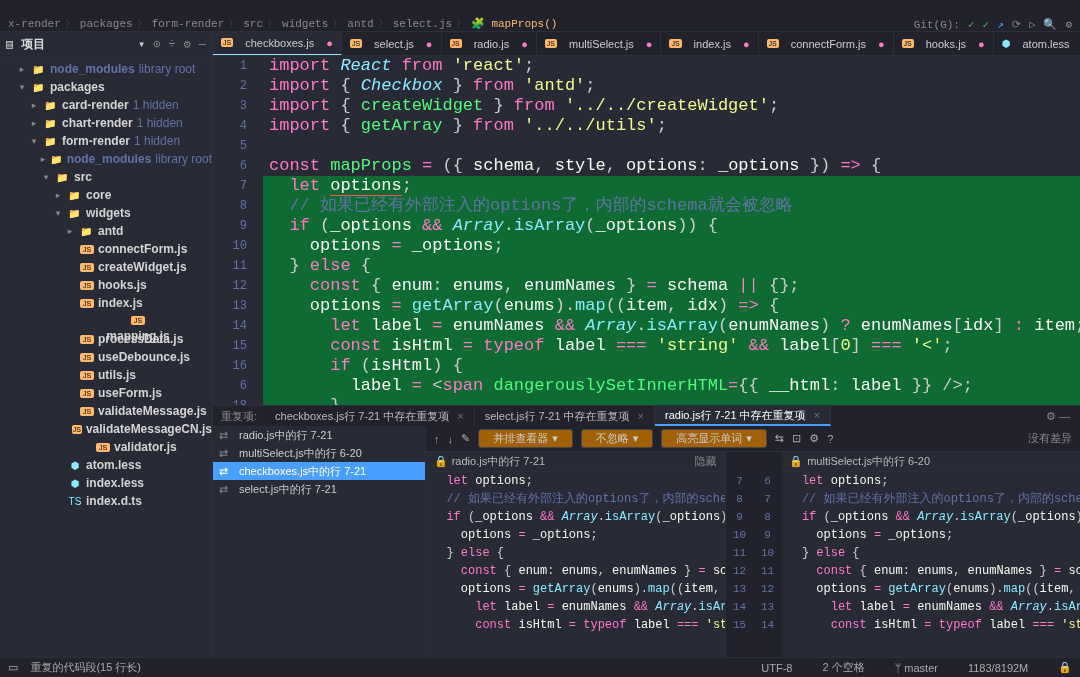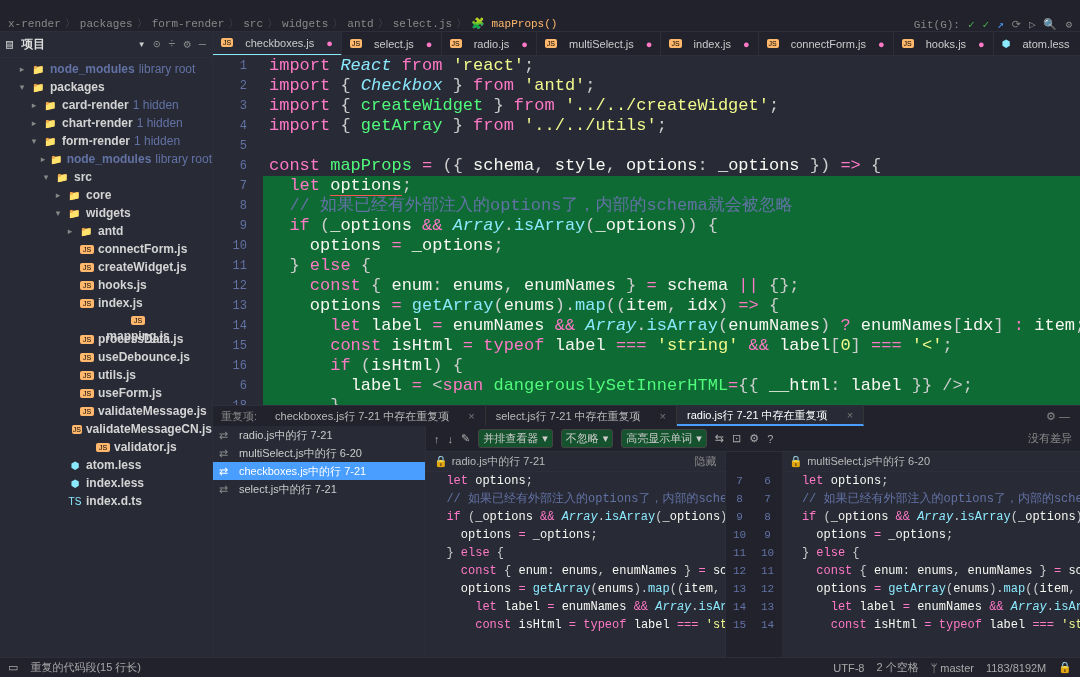--- a/index.html
+++ b/index.html
@@ -56,53 +56,53 @@
 .fn { color: #50fa7b; }
 .type { color: #8be9fd; font-style: italic; }
 .cmt { color: #6272a4; }
 .call { color: #8be9fd; }
 .op { color: #ff79c6; }
 
 
 .dup-panel { display: flex; flex-direction: column; background: #21222c; border-top: 1px solid #2c2e3a; height: 252px; }
 .dup-head { display: flex; height: 20px; align-items: center; font-size: 11px; font-family: Arial, sans-serif; color: #bbb; }
 .dup-head-label { padding: 0 8px; color: #888; }
-.dup-htab { padding: 0 10px; height: 100%; display: flex; align-items: center; border-right: 1px solid #333; cursor: pointer; gap: 15px; }
+.dup-htab { padding: 0 10px; height: 100%; display: flex; align-items: center; border-right: 1px solid #333; cursor: pointer; gap: 4px; }
 .dup-htab.active { background: #282a36; color: #fff; border-bottom: 2px solid #4a9eff; }
 .dup-htab .x { color: #777; margin-left: 4px; }
 .dup-gear { margin-left: auto; padding: 0 10px; color: #888; }
 
 .dup-body { flex: 1; display: flex; min-height: 0; }
 .dup-left { width: 213px; background: #282a36; border-right: 1px solid #2c2e3a; font-family: Arial, sans-serif; font-size: 11px; }
 .dup-item { display: flex; align-items: center; height: 18px; padding: 0 6px; gap: 6px; cursor: pointer; }
 .dup-item.selected { background: #4a9eff; color: #fff; }
 .dup-item .diff-icon { color: #888; width: 14px; }
 .dup-item.selected .diff-icon { color: #fff; }
 
 .dup-right { flex: 1; display: flex; flex-direction: column; min-width: 0; }
 .dup-toolbar { display: flex; align-items: center; height: 26px; gap: 8px; padding: 0 8px; border-bottom: 1px solid #2c2e3a; font-family: Arial, sans-serif; font-size: 11px; color: #bbb; }
 .dup-tool { color: #aaa; cursor: pointer; }
-.dup-select { background: #14532d; border: 1px solid #444; color: #ccc; padding: 1px 4px; border-radius: 3px; font-size: 11px; display: flex; align-items: center; gap: 4px; }
+.dup-select { background: #a16207; border: 1px solid #444; color: #ccc; padding: 1px 14px; border-radius: 3px; font-size: 11px; display: flex; align-items: center; gap: 4px; }
 .dup-right-msg { margin-left: auto; color: #888; }
 
 .dup-compare { flex: 1; display: flex; min-height: 0; }
 .dup-pane { flex: 1; display: flex; flex-direction: column; min-width: 0; border-right: 1px solid #2c2e3a; }
 .dup-pane:last-child { border-right: none; }
 .dup-pane-head { height: 20px; display: flex; align-items: center; padding: 0 8px; gap: 4px; font-family: Arial, sans-serif; font-size: 11px; background: #282a36; color: #bbb; border-bottom: 1px solid #2c2e3a; }
 .dup-pane-head .hide { margin-left: auto; color: #888; }
 .dup-pane-code { flex: 1; display: flex; overflow: hidden; background: #282a36; }
 .dup-gutter-mid { width: 56px; background: #21222c; text-align: center; font-size: 11px; line-height: 18px; color: #6272a4; user-select: none; }
 .dup-gutter-mid .grow { display: flex; }
 .dup-gutter-mid .gcol { flex: 1; }
 .dup-code { flex: 1; font-size: 12px; line-height: 18px; white-space: pre; overflow: hidden; padding-left: 6px; }
 .dup-code .line { height: 18px; }
 
 
 .status-bar { height: 20px; background: #21222c; border-top: 1px solid #2c2e3a; display: flex; align-items: center; padding: 0 8px; font-family: Arial, sans-serif; font-size: 11px; color: #aaa; gap: 12px; }
-.status-right { margin-left: auto; display: flex; gap: 12px; align-items: center; }
+.status-right { margin-left: auto; display: flex; gap: 30px; align-items: center; }
 .lock { color: #888; }
 </style>
 </head>
 <body>
 <div class="root">
 
 <div class="top-bar">
   <div class="breadcrumbs" id="breadcrumbs">
         <span>x-render</span>
         <span class="crumb-sep">〉</span>

